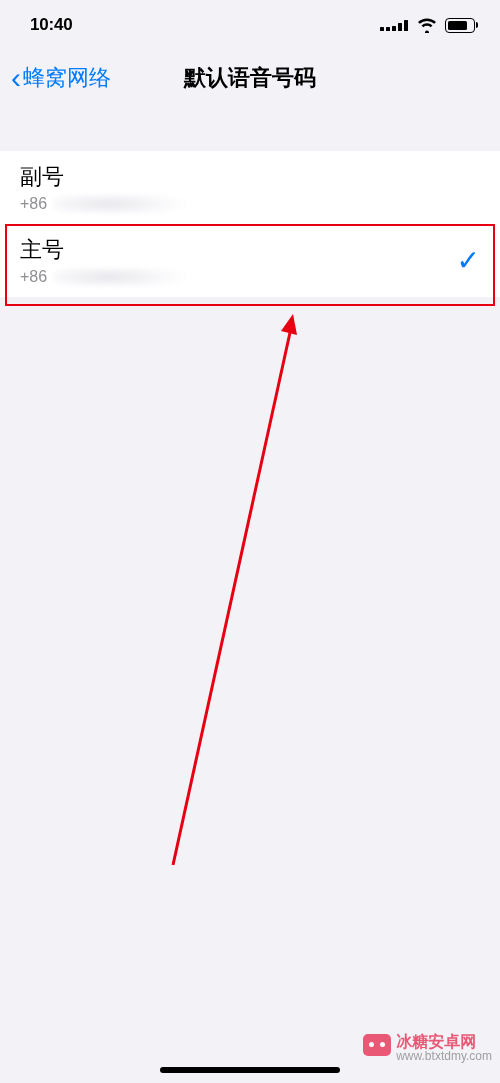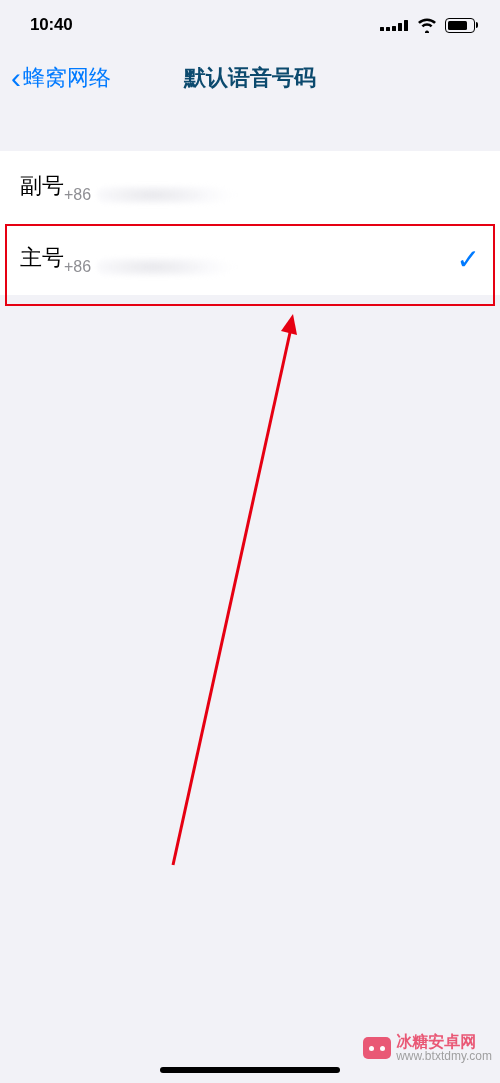--- a/index.html
+++ b/index.html
@@ -99,40 +99,40 @@
       line-height: 1;
       margin-right: 2px;
       font-weight: 400;
     }
     .nav-title {
       position: absolute;
       left: 50%;
       transform: translateX(-50%);
       font-size: 22px;
       font-weight: 700;
-      color: #0c4a6e;
+      color: #000000;
     }
     .spacer-top {
       height: 45px;
       background: #f2f2f7;
     }
     .list {
       background: #fff;
     }
     .list-row {
       display: flex;
       justify-content: space-between;
       align-items: center;
       padding: 11px 20px 11px 20px;
       position: relative;
       min-height: 72px;
     }
     .row-left {
       display: flex;
-      align-items: flex-end;
+      flex-direction: column;
     }
     .row-title {
       font-size: 22px;
       color: #000;
       margin-bottom: 3px;
     }
     .row-sub-wrap {
       display: flex;
       align-items: center;
     }
@@ -178,21 +178,20 @@
       width: 180px;
       height: 6px;
       background: #000;
       border-radius: 3px;
     }
     .watermark {
       position: absolute;
       right: 8px;
       bottom: 20px;
       display: flex;
-      align-items: center;
       gap: 5px;
       opacity: 0.92;
       padding-left: 32px;
     }
     .wm-icon {
       width: 28px;
       height: 22px;
       background: #e94b6a;
       border-radius: 5px;
       position: relative;

